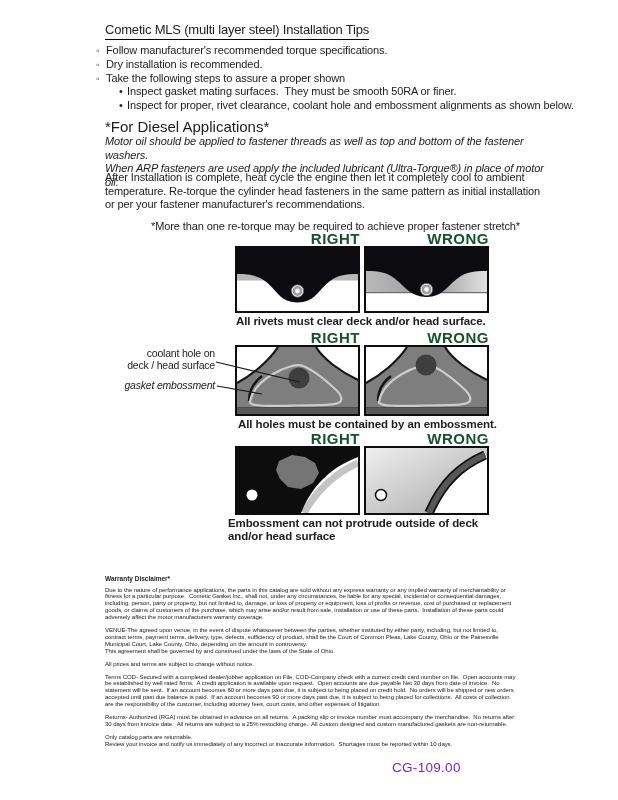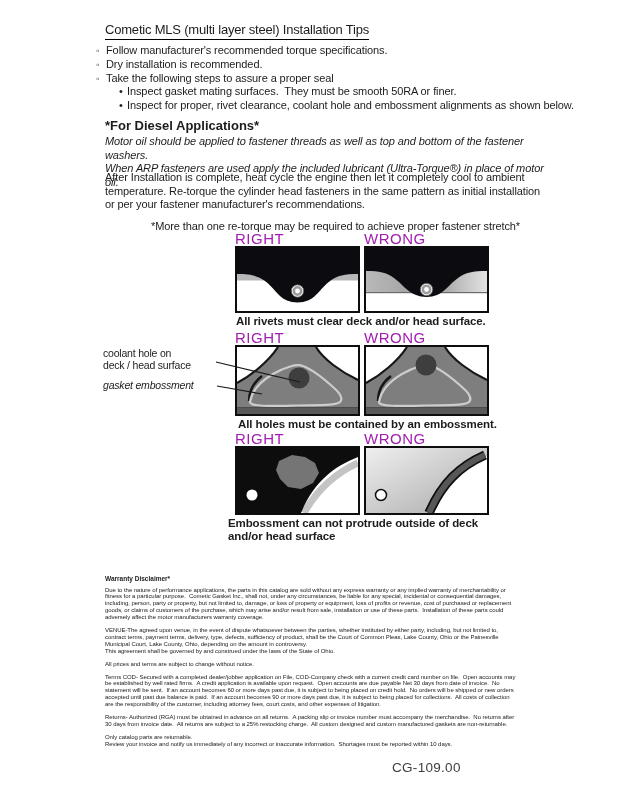--- a/index.html
+++ b/index.html
@@ -15,59 +15,59 @@
     left:105px;top:22px;font-size:13px;font-weight:normal;letter-spacing:-0.2px;
     border-bottom:1.6px solid #000;padding-bottom:2px;
   }
   
   #bullets{left:96px;top:44px;font-size:11px;line-height:13.8px;letter-spacing:-0.1px;}
   .brow{display:flex;align-items:flex-start;}
   .brow .mk{width:10px;font-size:10px;flex:none;}
   .brow.sub{margin-left:23px;}
   .brow.sub .mk{width:8px;font-size:11px;}
   
-  #diesel-heading{left:105px;top:118px;font-size:13px;font-weight:bold;}
+  #diesel-heading{left:105px;top:118px;font-size:15px;font-weight:normal;}
   .para{left:105px;font-size:11px;line-height:13.5px;letter-spacing:-0.1px;width:440px;}
   #para1{top:135px;font-style:italic;}
   #para2{top:171px;}
   #note{top:220px;margin-left:46px;}
   
-  .dlabel{width:125px;text-align:left;font-size:15px;letter-spacing:0.5px;color:#a21caf;}
+  .dlabel{width:125px;text-align:right;font-size:15px;letter-spacing:0.5px;color:#14532d;font-weight:bold;}
   .dbox{border:2px solid #0d0d0d;background:#fff;}
   .dbox svg{display:block;}
   .caption{font-size:11.5px;font-weight:bold;letter-spacing:-0.1px;line-height:13px;}
   #coolant-label,#emboss-label{
-    width:112px;font-size:10.5px;line-height:12px;letter-spacing:-0.2px;
+    width:112px;text-align:right;font-size:10.5px;line-height:12px;letter-spacing:-0.2px;
   }
   
   #legal{left:105px;top:575px;width:445px;color:#222;}
   #legal .lh{font-size:6.5px;font-weight:bold;margin:0 0 4.5px 0;}
   #legal p{font-size:6px;line-height:6.9px;letter-spacing:-0.05px;margin:0 0 6px 0;}
   
-  #footer-code{left:392px;top:760px;font-size:13.5px;letter-spacing:0.3px;color:#404040;}
+  #footer-code{left:392px;top:760px;font-size:13.5px;letter-spacing:0.3px;color:#6d28d9;}
 </style>
 </head>
 <body>
 
 <div id="page">
 
   <div id="title" class="abs">Cometic MLS (multi layer steel) Installation Tips</div>
 
   <div id="bullets" class="abs">
     <div class="brow">
       <span class="mk">◦</span>
       <span class="pre">Follow manufacturer's recommended torque specifications.</span>
     </div>
     <div class="brow">
       <span class="mk">◦</span>
       <span class="pre">Dry installation is recommended.</span>
     </div>
     <div class="brow">
       <span class="mk">◦</span>
-      <span class="pre">Take the following steps to assure a proper seal</span>
+      <span class="pre">Take the following steps to assure a proper shown</span>
     </div>
     <div class="brow sub">
       <span class="mk">•</span>
       <span class="pre">Inspect gasket mating surfaces.  They must be smooth 50RA or finer.</span>
     </div>
     <div class="brow sub">
       <span class="mk">•</span>
       <span class="pre">Inspect for proper, rivet clearance, coolant hole and embossment alignments as shown below.</span>
     </div>
   </div>

